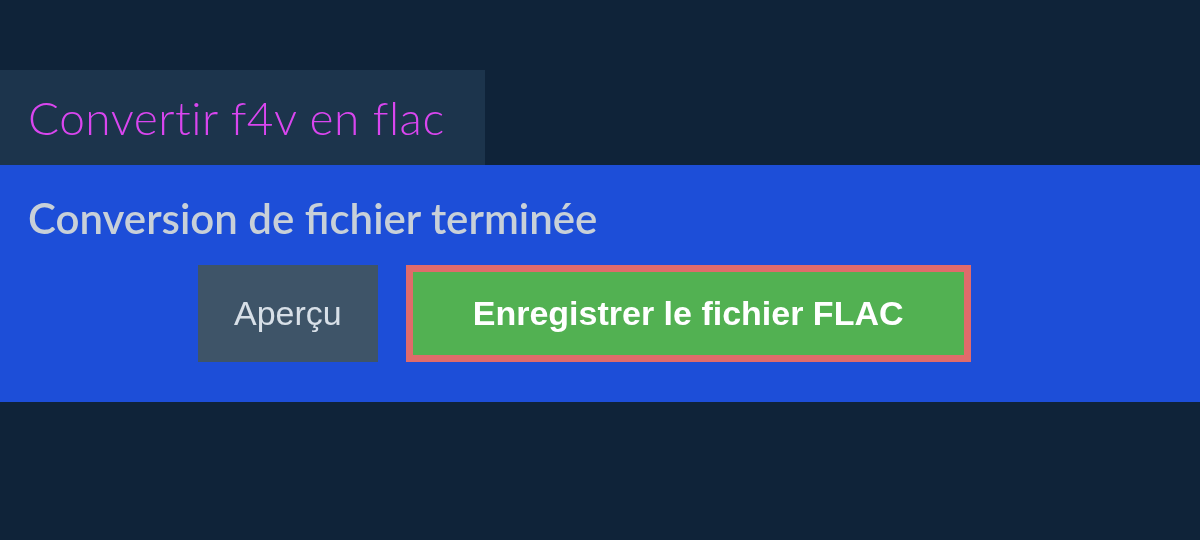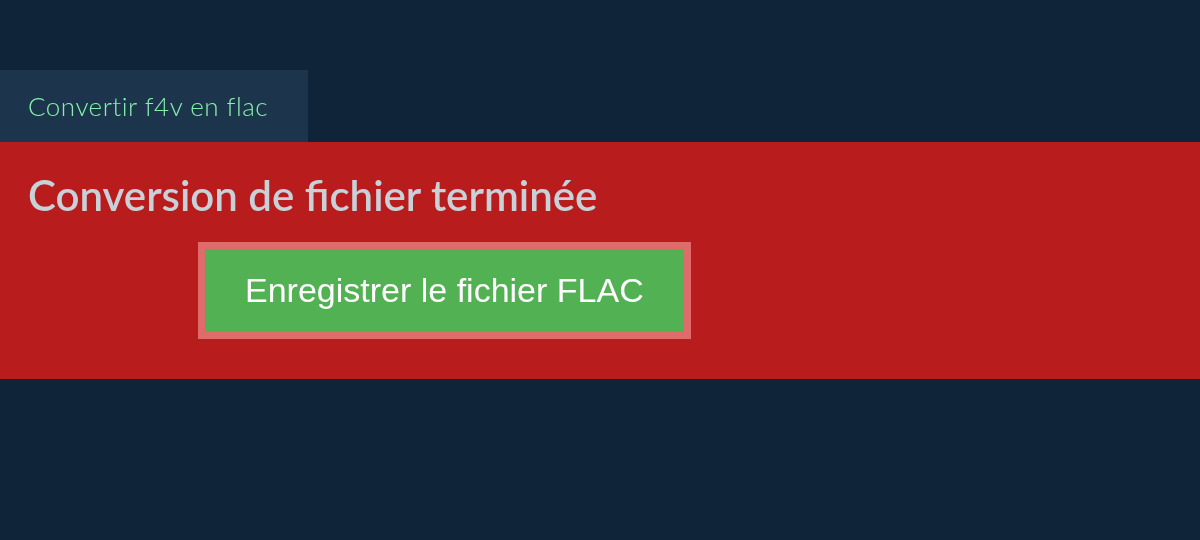--- a/index.html
+++ b/index.html
@@ -14,27 +14,27 @@
       font-family: 'Segoe UI', 'Lato', -apple-system, sans-serif;
       overflow: hidden;
     }
     .container {
       padding-top: 70px;
     }
     .tab {
       display: inline-block;
       background-color: #1c344c;
       padding: 20px 40px 20px 28px;
-      color: #86efac;
-      font-size: 26px;
+      color: #d946ef;
+      font-size: 46px;
       font-weight: 300;
       letter-spacing: 0.5px;
     }
     .content {
-      background-color: #b91c1c;
+      background-color: #1d4ed8;
       padding: 28px 28px 40px 28px;
     }
     .heading {
       color: #c8d0d8;
       font-size: 42px;
       font-weight: 600;
       margin-bottom: 22px;
     }
     .subtext {
       color: #d8e0e8;
@@ -69,38 +69,41 @@
       align-items: center;
     }
     .save-button-wrapper {
       border: 7px solid #e06b6b;
       display: inline-block;
     }
     .save-button {
       background-color: #52b152;
       color: #ffffff;
       font-size: 34px;
-      font-weight: 400;
-      padding: 22px 40px;
+      font-weight: 700;
+      padding: 22px 60px;
       border: none;
       cursor: pointer;
       display: block;
       text-align: right;
     }
   </style>
 </head>
 <body>
 
 <div class="container">
   <div class="tab">
     <span>Convertir f4v en flac</span>
   </div>
   <div class="content">
     <h1 class="heading">Conversion de fichier terminée</h1>
     <div class="button-row">
+      <button class="preview-button">
+        <span>Aperçu</span>
+      </button>
       <div class="save-button-wrapper">
         <button class="save-button">
           <span>Enregistrer le fichier FLAC</span>
         </button>
       </div>
     </div>
   </div>
 </div>
 
 </body></html>

